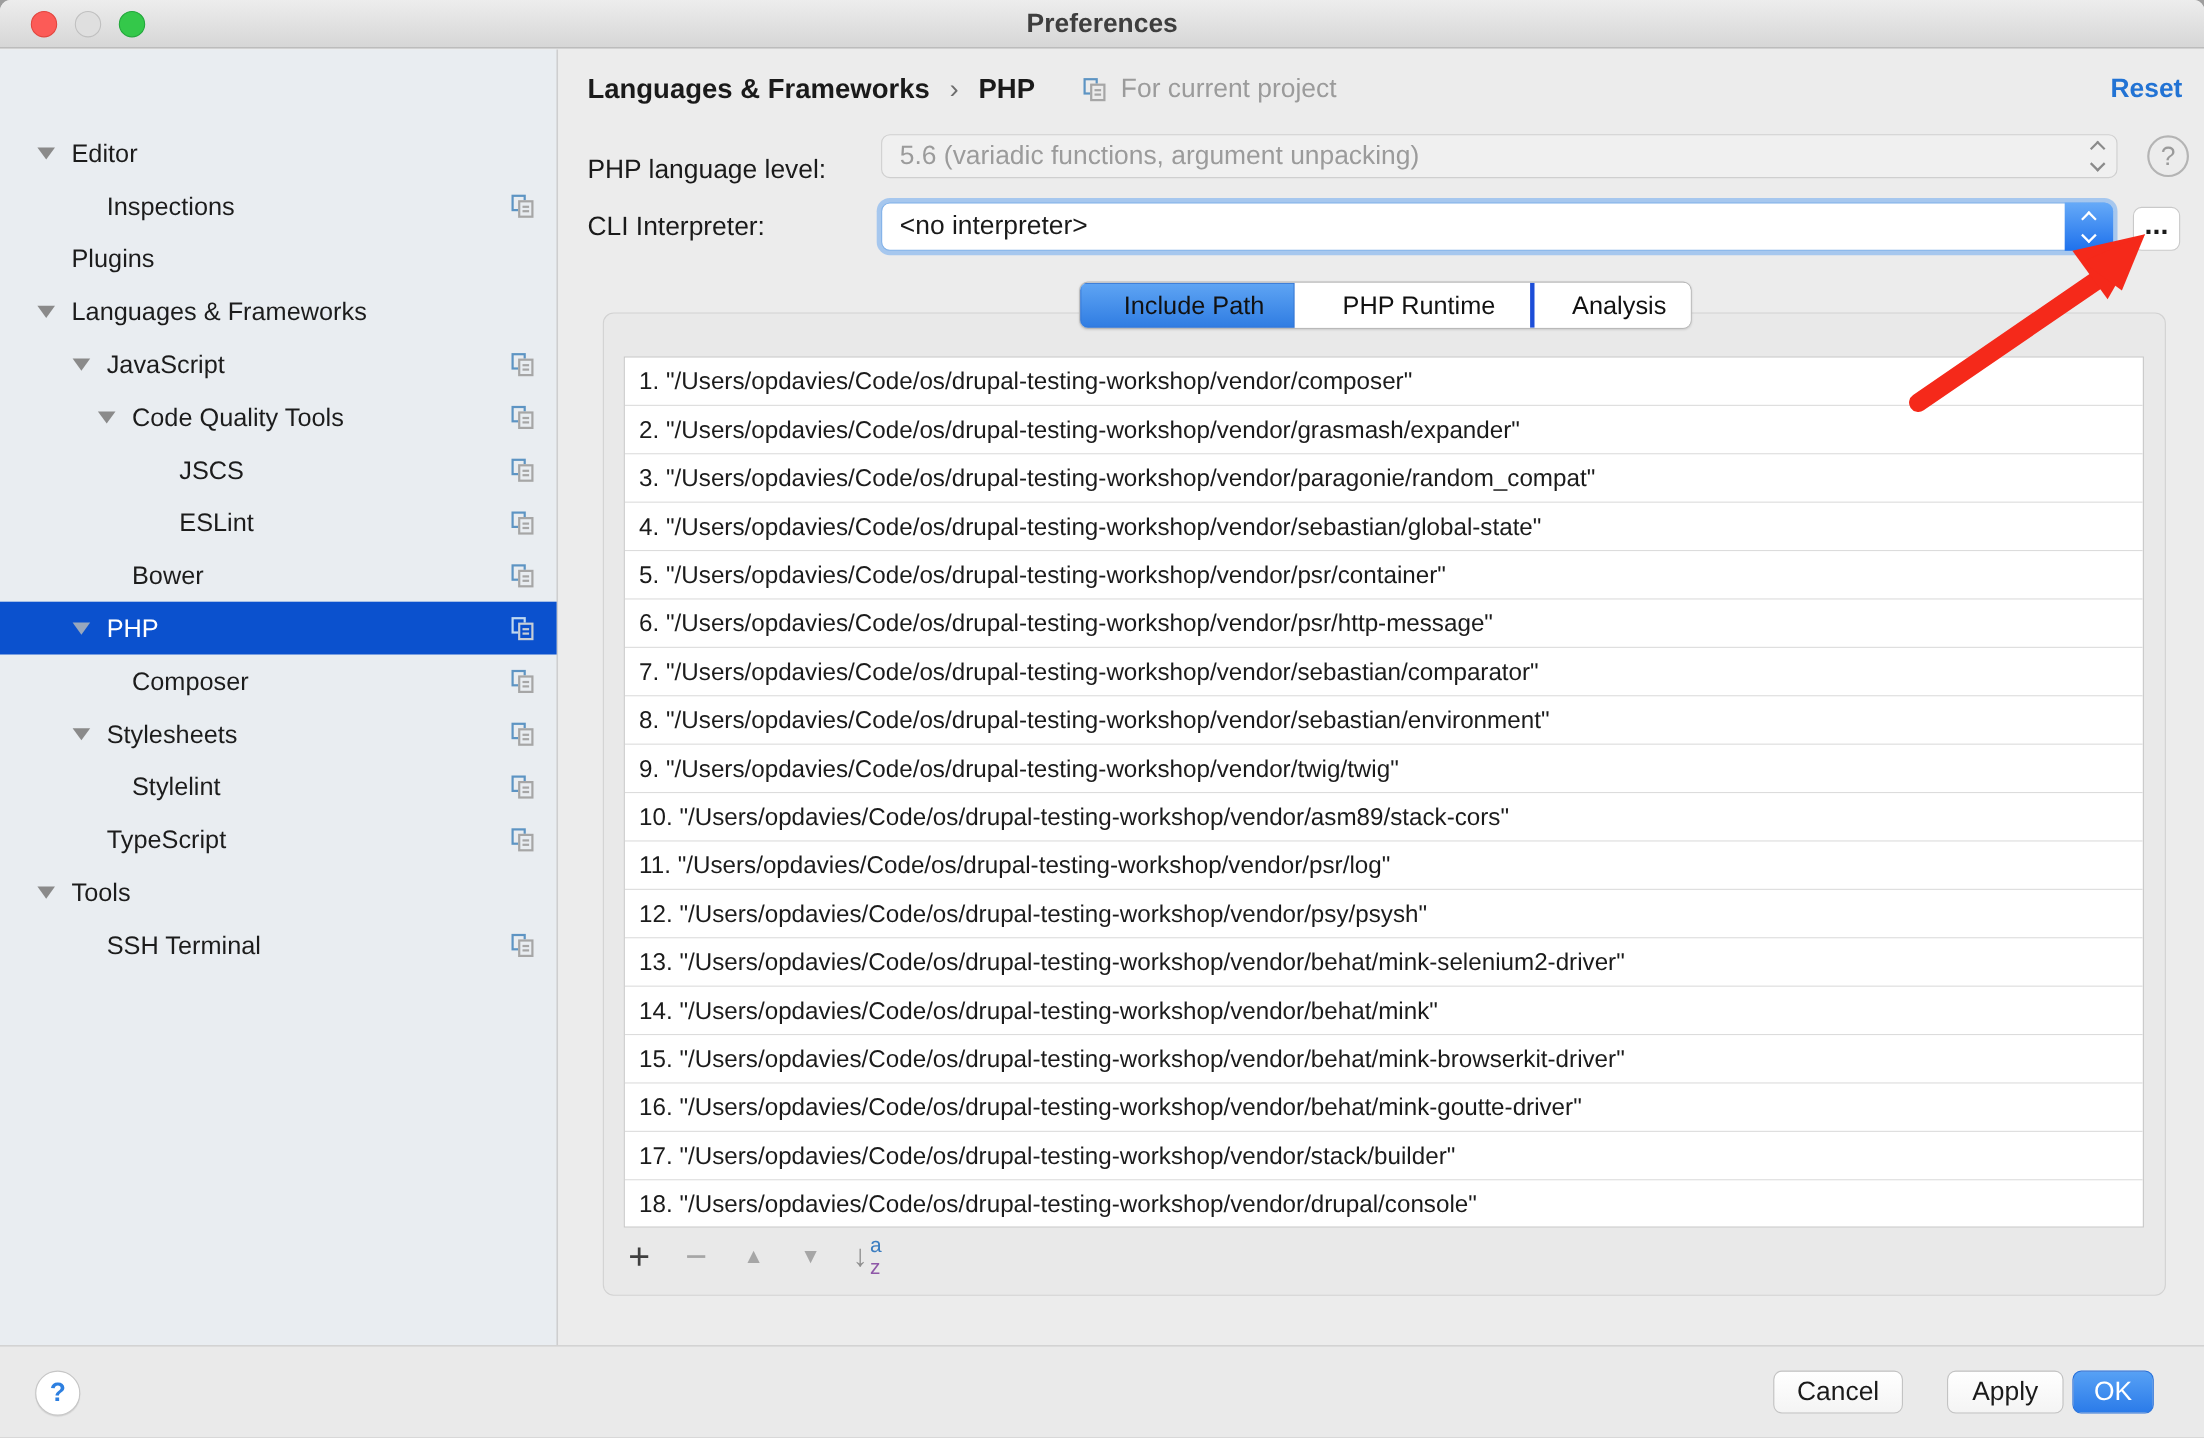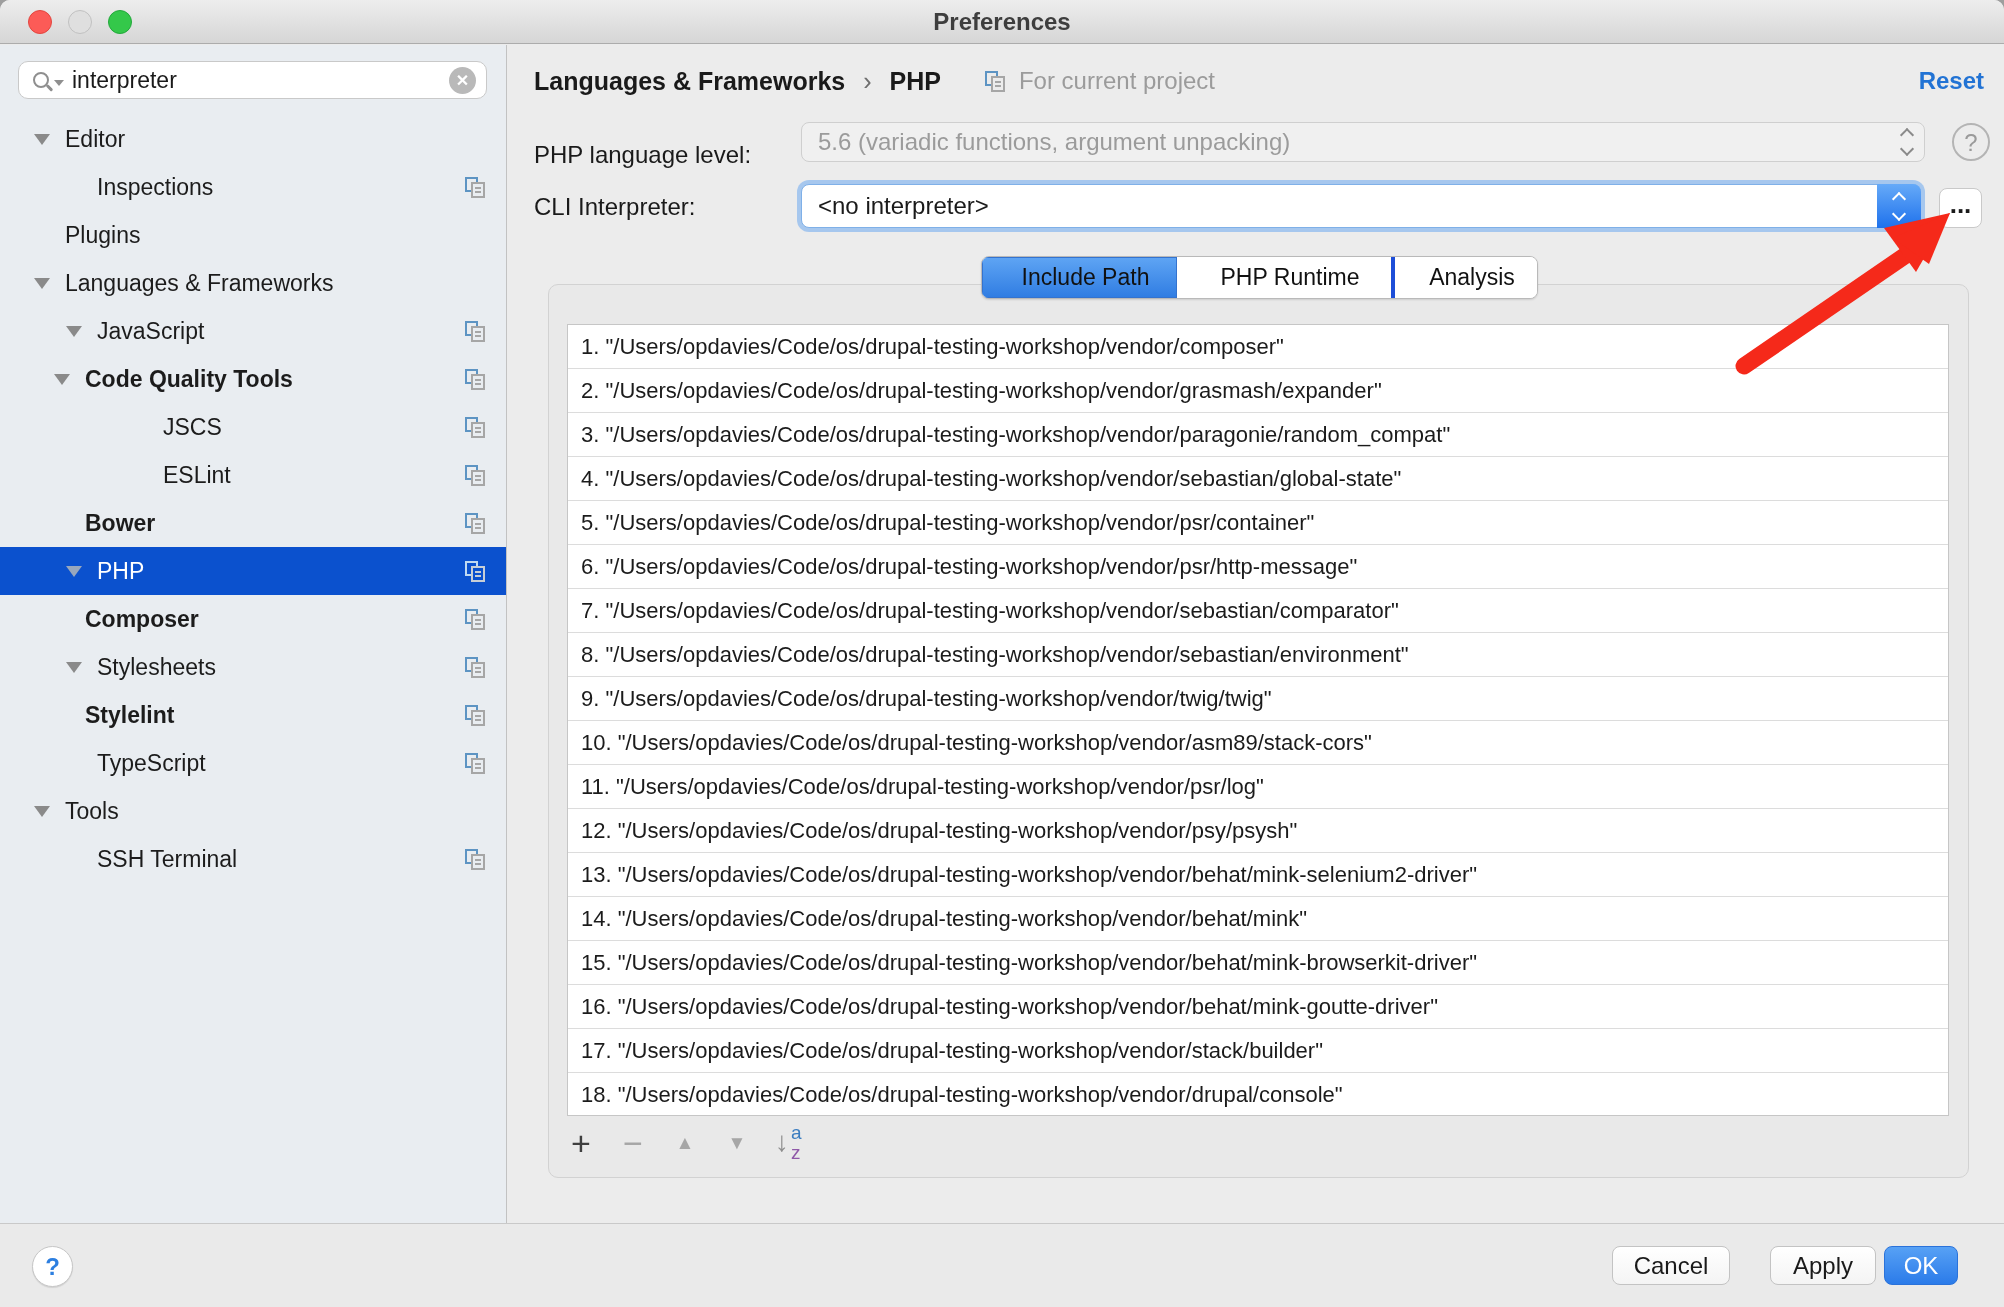--- a/index.html
+++ b/index.html
@@ -42,21 +42,21 @@
     font-size:16px; line-height:27px; text-align:center; cursor:pointer; font-weight:bold;}
   
   #tree { position:absolute; left:0; top:70px; width:100%; }
   .trow { display:flex; align-items:center; height:48px; font-size:23px; color:#1C1C1C; cursor:default; }
   .trow.bold { font-weight:normal; }
   .trow.selected { background:#0B51CE; color:#FFFFFF; }
   .arrow-slot { width:20px; margin-right:13px; display:flex; justify-content:center; flex:none;}
   .tri-down { width:0; height:0; border-left:8px solid transparent; border-right:8px solid transparent;
     border-top:11px solid #8A8A8A; }
   .trow.selected .tri-down { border-top-color:#98A7BD; }
-  .pad0 { padding-left:32px; } .pad1 { padding-left:64px; } .pad2 { padding-left:52px;font-weight:bold; } .pad3 { padding-left:130px; }
+  .pad0 { padding-left:32px; } .pad1 { padding-left:64px; } .pad2 { padding-left:87px; } .pad3 { padding-left:130px; }
   .pages-icon { position:relative; width:24px; height:24px; flex:none; }
   .trow .pages-icon { margin-left:auto; margin-right:19px; }
   .pages-back { position:absolute; left:2px; top:2px; width:13px; height:15px; border:2px solid #5D94C3; }
   .pages-front { position:absolute; left:8px; top:7px; width:14px; height:16px; border:2px solid #A6A6A6; background:#E9EDF1;}
   .pages-front i { position:absolute; left:2px; top:3px; width:6px; height:2px; background:#A6A6A6;
     box-shadow:0 4px 0 #A6A6A6; }
   .trow.selected .pages-back { border-color:#BFD9F2; }
   .trow.selected .pages-front { border-color:#C7CED6; background:#0B51CE; }
   .trow.selected .pages-front i { background:#C7CED6; box-shadow:0 4px 0 #C7CED6; }
   
@@ -153,26 +153,20 @@
 <div id="window">
 
   <div id="titlebar">
     <span class="traffic" id="tl-close"></span>
     <span class="traffic" id="tl-min"></span>
     <span class="traffic" id="tl-zoom"></span>
     <div class="title">Preferences</div>
   </div>
 
   <div id="sidebar">
-    <div id="searchbox">
-      <span class="mag"></span>
-      <span class="mag-caret"></span>
-      <input id="search-input" value="interpreter" style="">
-      <span id="search-clear">✕</span>
-    </div>
     <div id="tree">
         <div class="trow pad0 bold">
           <span class="arrow-slot">
             <span class="tri-down"></span>
           </span>
           <span>Editor</span>
         </div>
         <div class="trow pad1">
           <span class="arrow-slot"></span>
           <span>Inspections</span>

